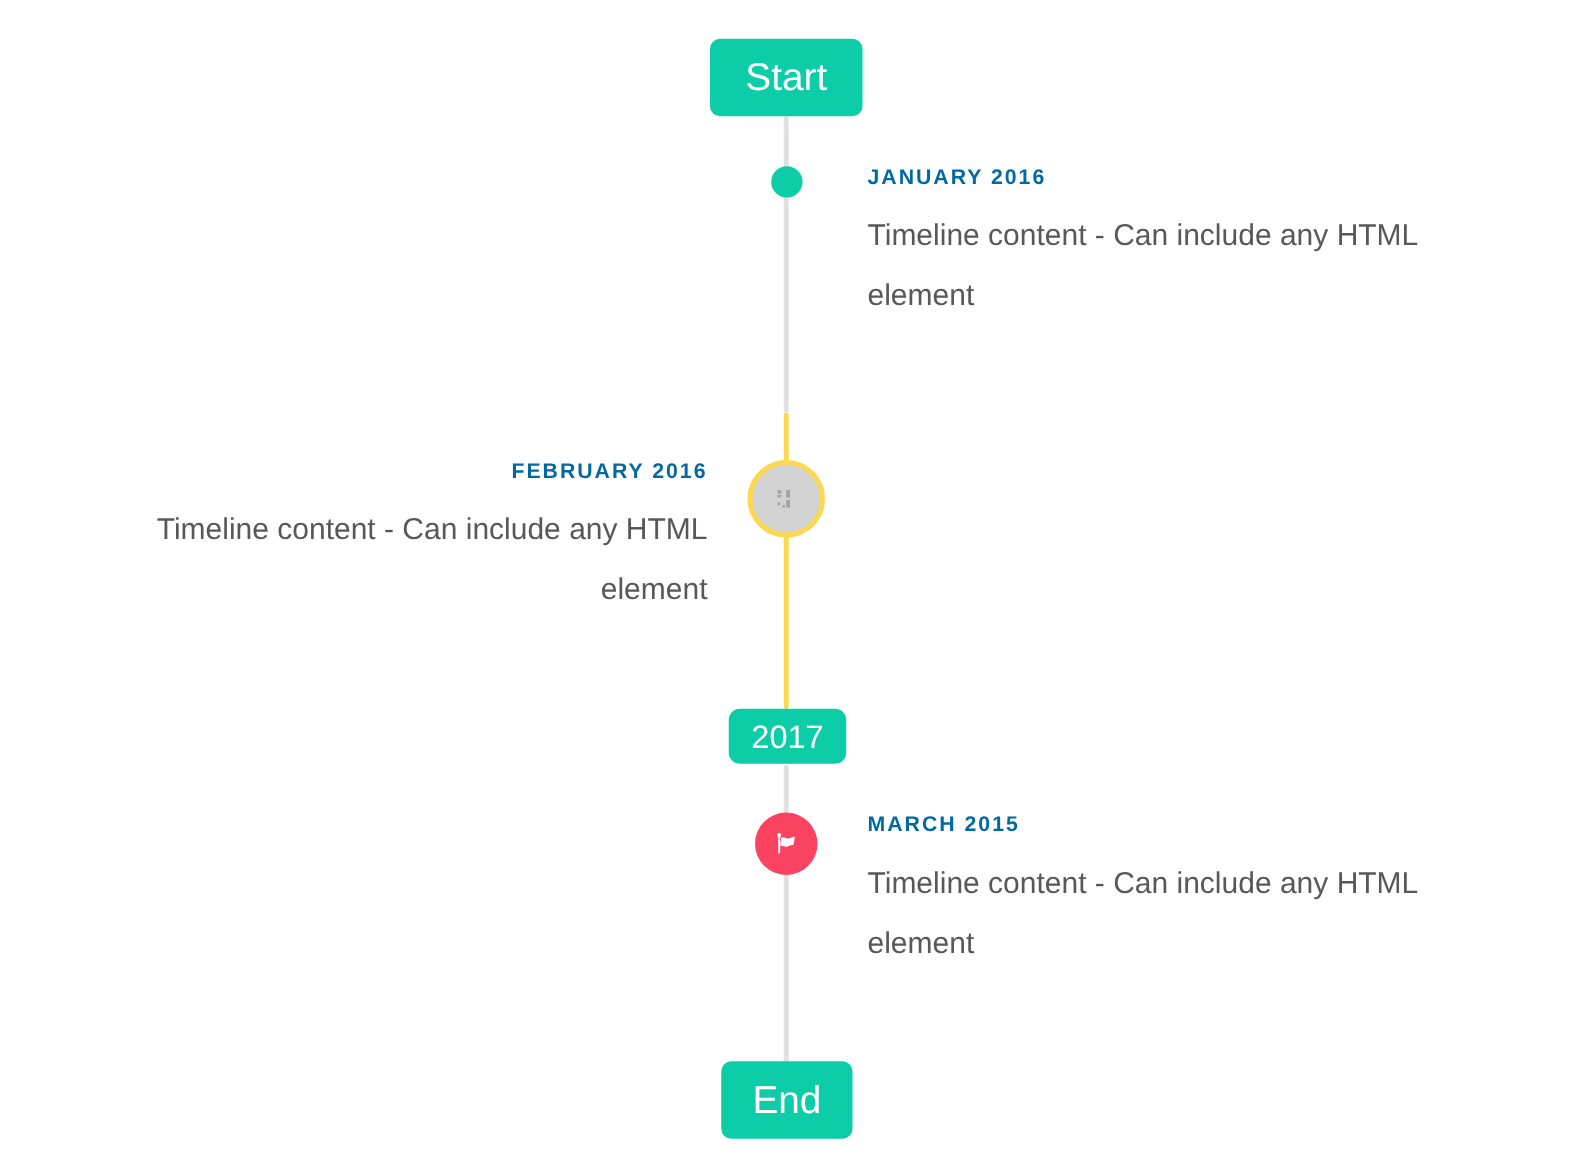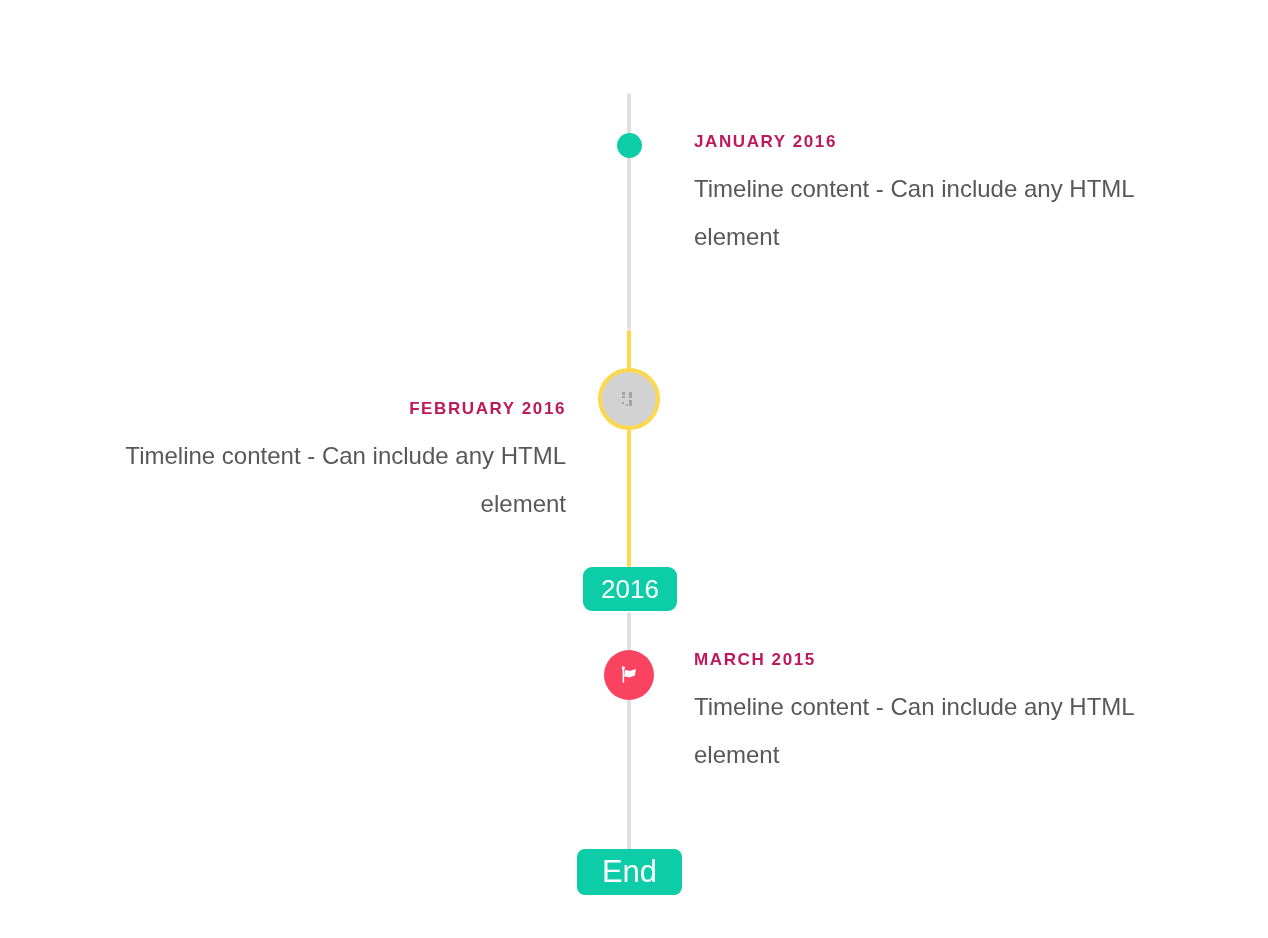--- a/index.html
+++ b/index.html
@@ -32,69 +32,72 @@
     position: absolute;
     background: #0dcda8;
     color: #ffffff;
     display: flex;
     align-items: center;
     justify-content: center;
     border-radius: 8px;
   }
   .badge-start { left: 568px; top: 31px;  width: 122px; height: 62px; font-size: 31px; }
   .badge-2017  { left: 583px; top: 567px; width: 94px;  height: 44px; font-size: 26px; border-radius: 9px; }
-  .badge-end   { left: 577px; top: 849px; width: 105px; height: 46px; font-size: 31px; }
+  .badge-end   { left: 577px; top: 849px; width: 105px; height: 62px; font-size: 31px; }
 
   
   .marker { position: absolute; border-radius: 50%; display: flex; align-items: center; justify-content: center; }
   .marker-dot-jan {
     left: 617px; top: 133px; width: 25px; height: 25px;
     background: #0dcda8;
   }
   .marker-avatar-feb {
     left: 598px; top: 368px; width: 62px; height: 62px;
     background: #d2d2d2;
     border: 4px solid #fbd850;
   }
   .marker-flag-mar {
     left: 604px; top: 650px; width: 50px; height: 50px;
     background: #fa4360;
   }
 
   
   .item { position: absolute; }
   .item-right { text-align: left; }
-  .item-left  { text-align: right; margin-top: 32px; }
+  .item-left  { text-align: right; }
   .item-jan { left: 694px; top: 131px; width: 528px; }
   .item-feb { left: 39px;  top: 366px; width: 527px; }
   .item-mar { left: 694px; top: 649px; width: 528px; }
 
   .item-title {
     font-size: 17px;
     font-weight: bold;
     letter-spacing: 1.6px;
-    color: #be185d;
+    color: #0369a1;
     line-height: 22px;
   }
   .item-content {
     margin-top: 12px;
     font-size: 24px;
     line-height: 48px;
     color: #585858;
   }
 </style>
 </head>
 <body>
 
 <div class="canvas">
 
   <div class="axis-seg axis-gray seg-1"></div>
   <div class="axis-seg axis-yellow seg-2"></div>
   <div class="axis-seg axis-gray seg-3"></div>
 
+  <div class="badge badge-start">
+    <span>Start</span>
+  </div>
 
   <div class="marker marker-dot-jan"></div>
 
   <div class="item item-right item-jan">
     <div class="item-title">JANUARY 2016</div>
     <div class="item-content">Timeline content - Can include any HTML element</div>
   </div>
 
   <div class="marker marker-avatar-feb">
     <span style="display:flex;">
@@ -110,21 +113,21 @@
       </svg>
     </span>
   </div>
 
   <div class="item item-left item-feb">
     <div class="item-title">FEBRUARY 2016</div>
     <div class="item-content">Timeline content - Can include any HTML element</div>
   </div>
 
   <div class="badge badge-2017">
-    <span>2016</span>
+    <span>2017</span>
   </div>
 
   <div class="marker marker-flag-mar">
     <span style="display:flex;">
       <svg width="23" height="23" viewBox="0 0 24 24" xmlns="http://www.w3.org/2000/svg">
         <g fill="#ffffff">
           <circle cx="5.6" cy="4.1" r="1.7"></circle>
           <rect x="4.8" y="5" width="1.6" height="14.6" rx="0.8"></rect>
           <path d="M7.2 6.6
                    C 9.2 5.2, 11.2 7.6, 13.4 7.0

